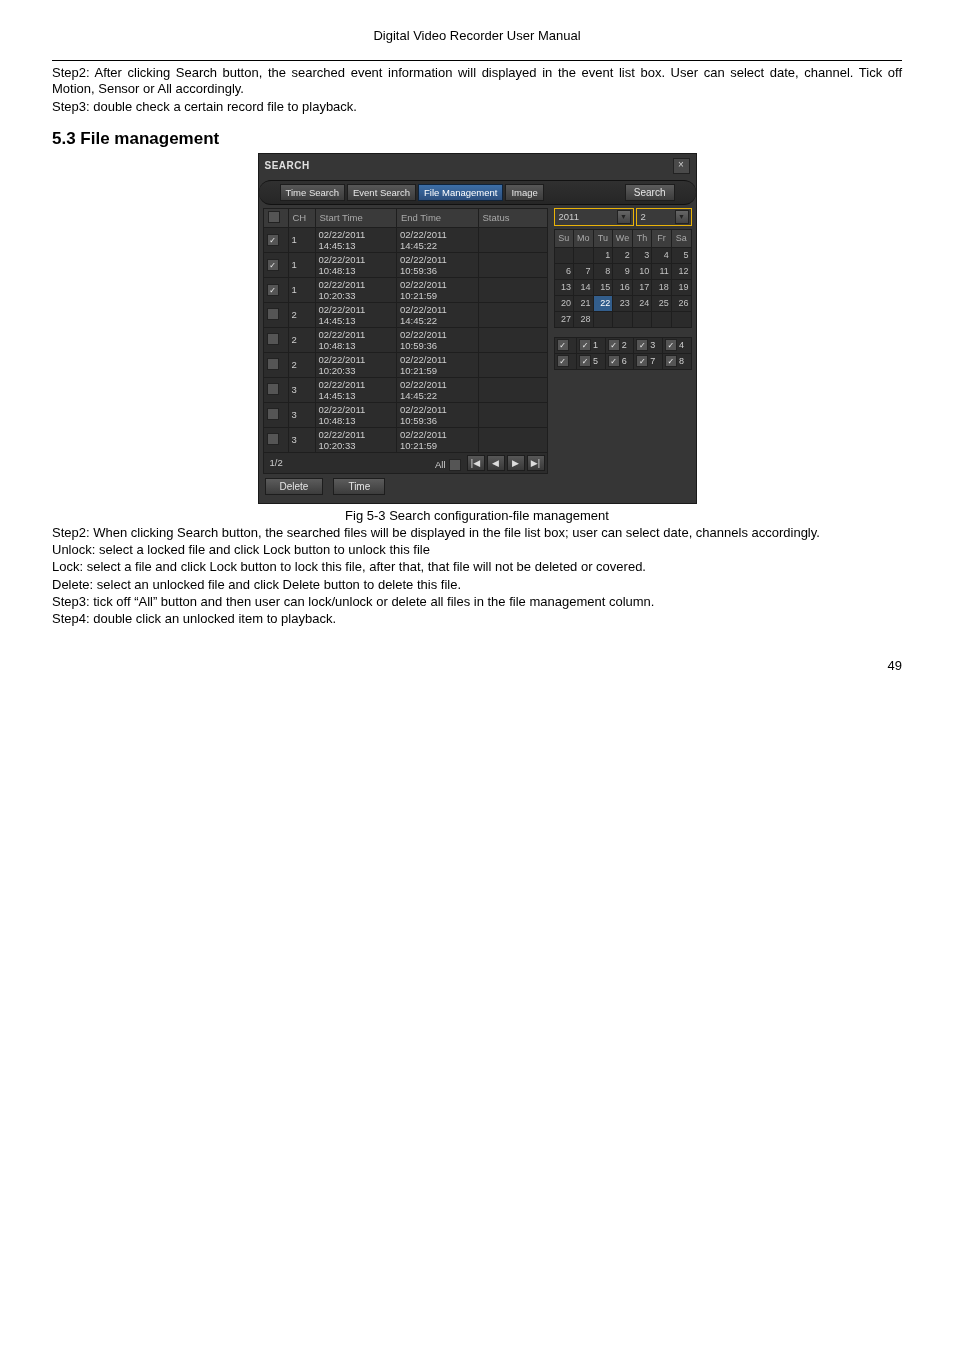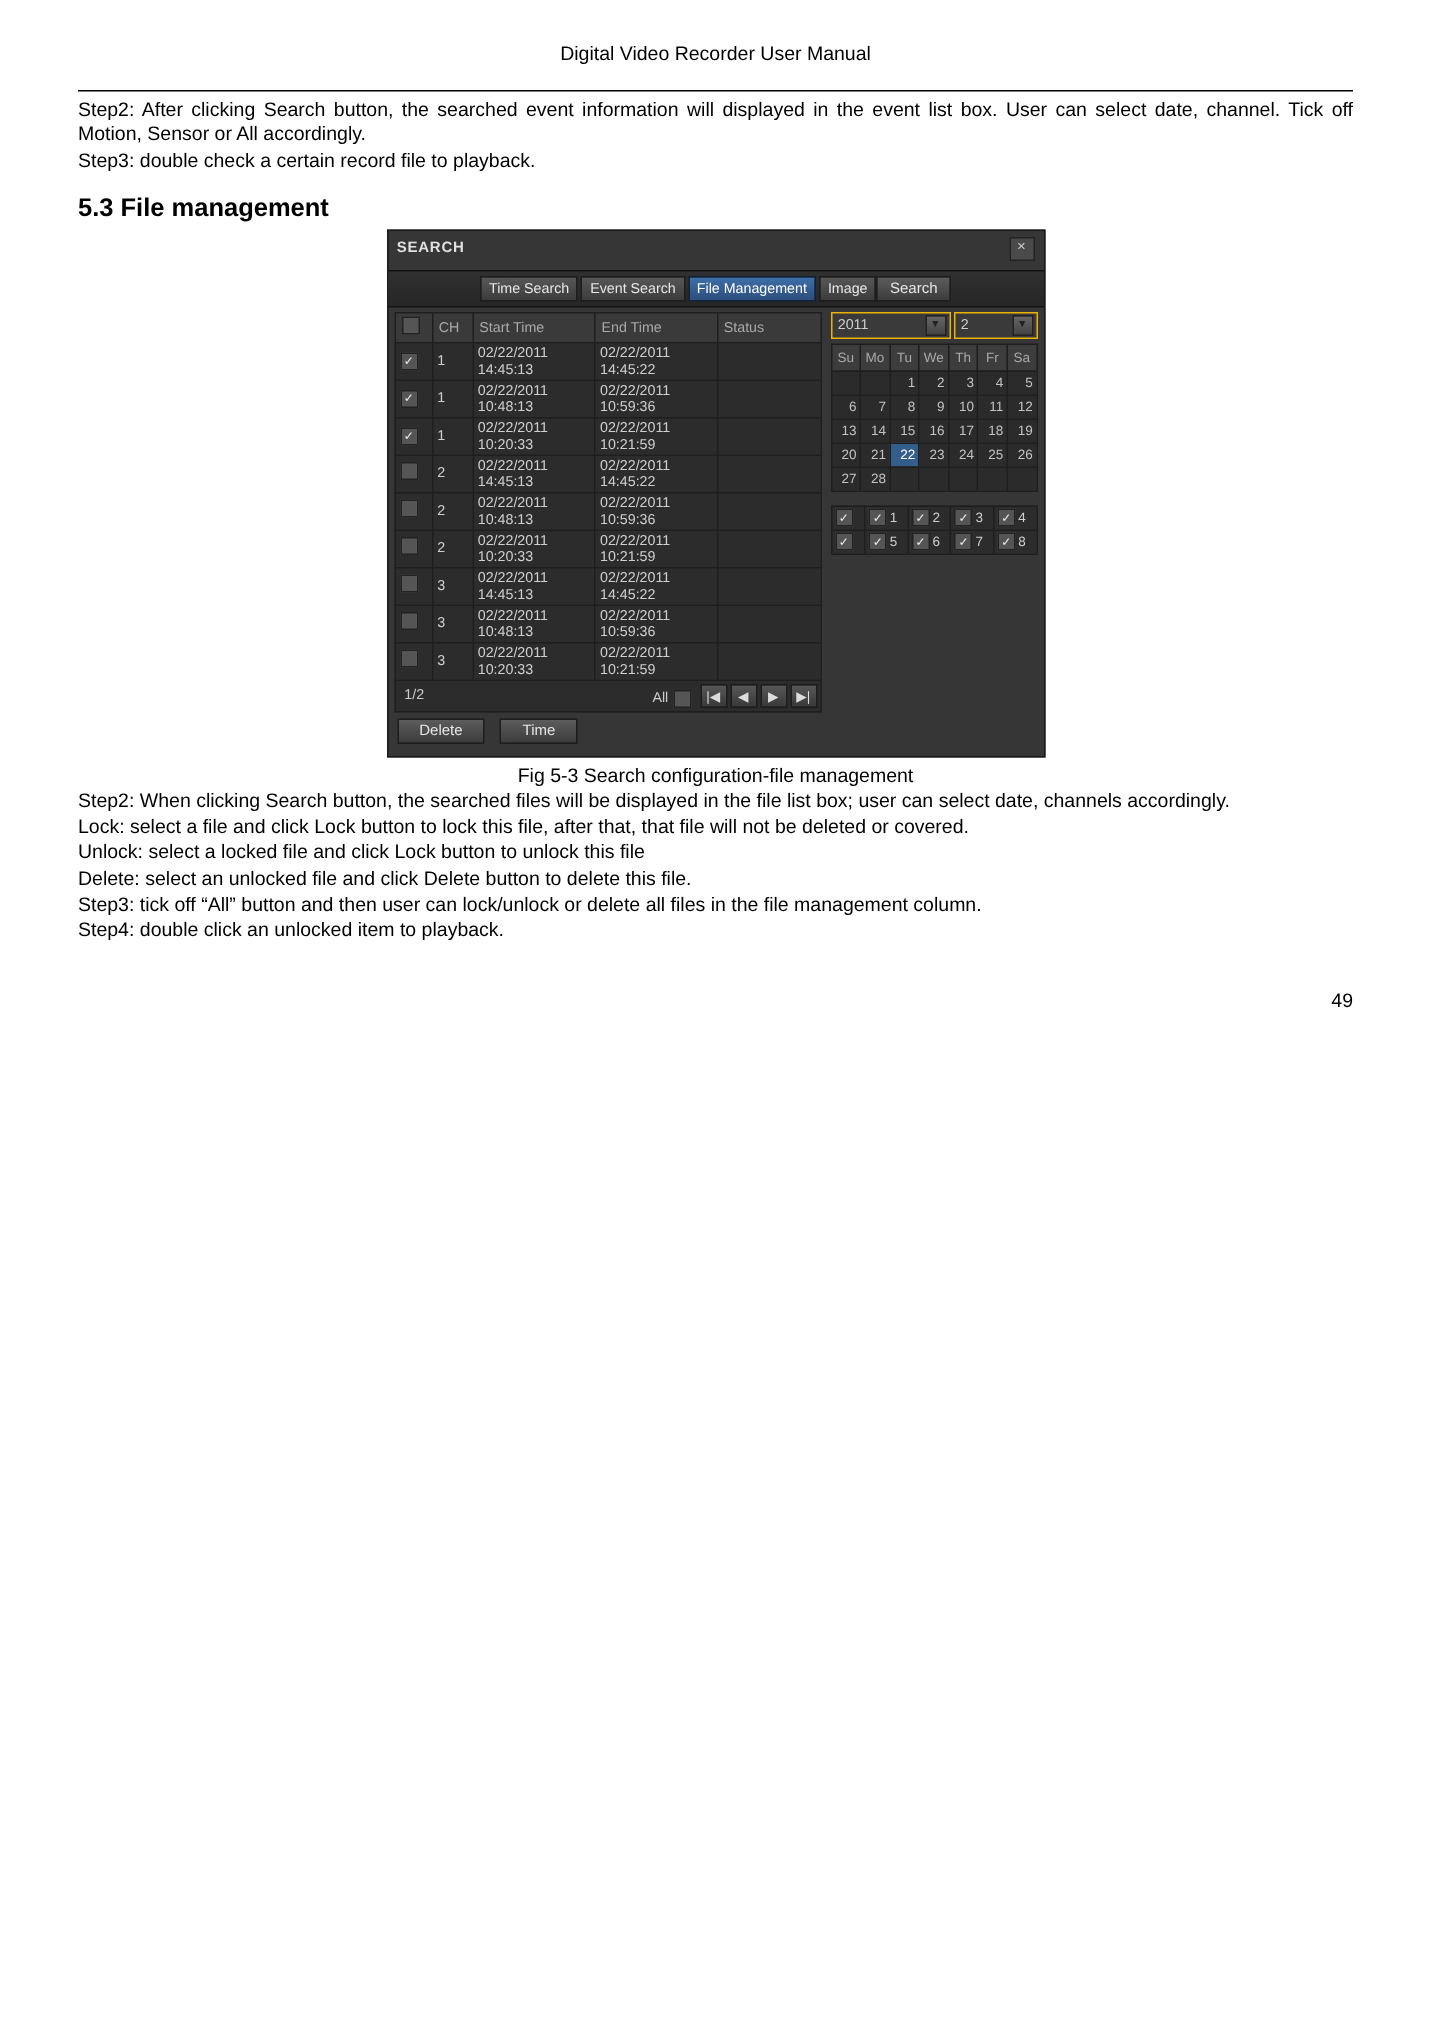--- a/index.html
+++ b/index.html
@@ -63,26 +63,27 @@
     width: 15px; height: 14px;
     background: #4a4a4a;
     border: 1px solid #222;
     color: #ccc;
     text-align: center;
     line-height: 12px;
     font-size: 10px;
   }
   .dvr-topbar {
     display: flex;
-    justify-content: center;
+    justify-content: space-between;
     align-items: center;
     background: linear-gradient(#303030,#262626);
     border-top: 1px solid #111;
     border-bottom: 1px solid #111;
-    padding: 3px 8px;
+    padding: 3px 21px;
+    border-radius: 12px;
   }
   .tabs { display: flex; gap: 2px; }
   .tab {
     background: linear-gradient(#575757,#3c3c3c);
     border: 1px solid #1d1d1d;
     color: #e6e6e6;
     padding: 2px 5px;
     font-size: 9.5px;
   }
   .tab.active {
@@ -528,20 +529,20 @@
                 </tr>
               </tbody>
           </table>
         </div>
       </div>
     </div>
   </div>
 
   <div class="caption">Fig 5-3 Search configuration-file management</div>
   <p class="para">Step2: When clicking Search button, the searched files will be displayed in the file list box; user can select date, channels accordingly.</p>
+  <p class="para">Unlock: select a locked file and click Lock button to unlock this file</p>
   <p class="para">Lock: select a file and click Lock button to lock this file, after that, that file will not be deleted or covered.</p>
-  <p class="para">Unlock: select a locked file and click Lock button to unlock this file</p>
   <p class="para">Delete: select an unlocked file and click Delete button to delete this file.</p>
   <p class="para">Step3: tick off “All” button and then user can lock/unlock or delete all files in the file management column.</p>
   <p class="para">Step4: double click an unlocked item to playback.</p>
 
   <div class="page-num">49</div>
 </div>
 
 </body></html>

